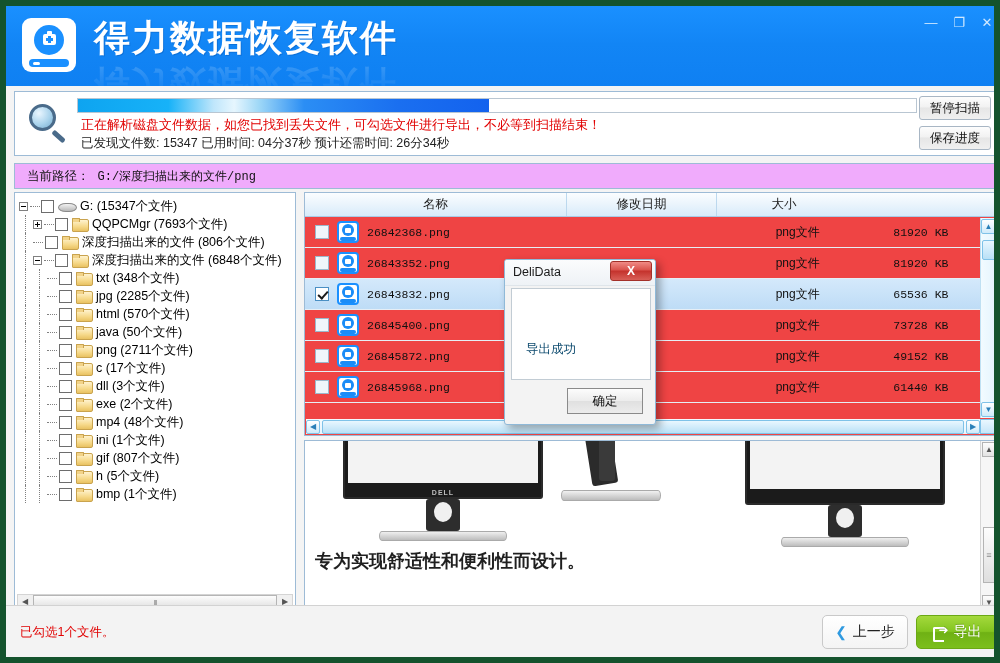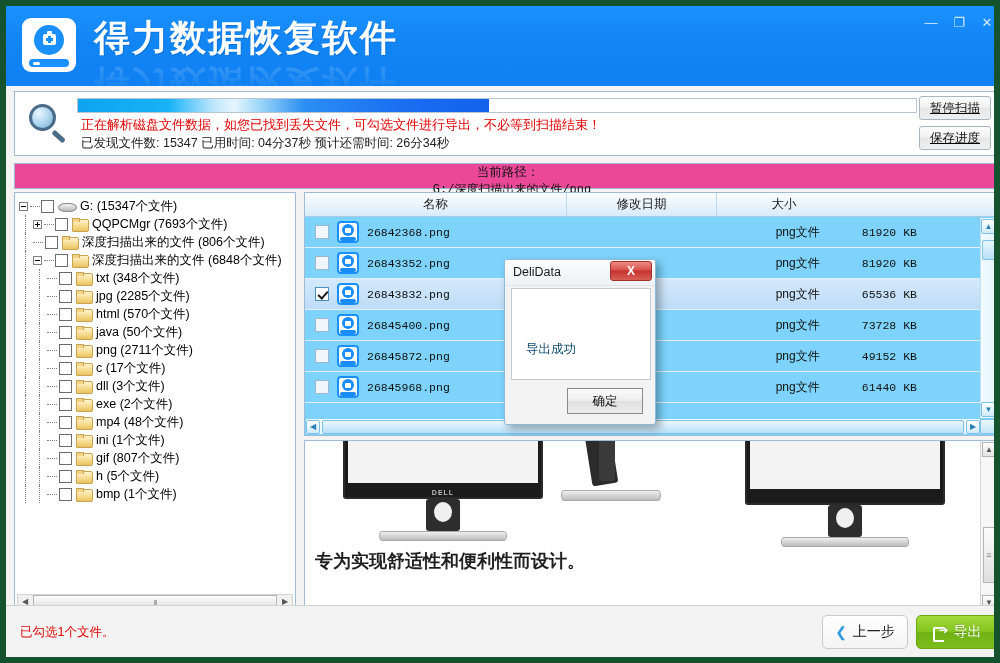--- a/index.html
+++ b/index.html
@@ -116,36 +116,36 @@
   .scan-warn {
     position: absolute; left: 66px; top: 24px;
     color: #e10000; font-size: 13px; white-space: nowrap;
   }
   .scan-stats {
     position: absolute; left: 66px; top: 43px;
     color: #222222; font-size: 12.5px; white-space: nowrap;
   }
   .scan-btns {
     position: absolute; right: 6px; top: 4px;
-    display: flex; flex-direction: column; gap: 6px; text-decoration: underline;
+    display: flex; flex-direction: column; gap: 6px;
   }
   .win-push-btn {
     width: 72px; height: 24px;
     border: 1px solid #a8b6c4; border-radius: 3px;
     background: linear-gradient(180deg,#fdfdfd 0%,#f2f2f2 45%,#e6e6e6 50%,#f0f0f0 100%);
     font-size: 12.5px; color: #111; cursor: pointer;
     display: flex; align-items: center; justify-content: center;
   }
 
   
   .path-bar {
     position: absolute; left: 8px; top: 157px; width: 984px; height: 26px;
-    background: #ec4899; border: 1px solid #9dbbd6;
+    background: #f0abfc; border: 1px solid #9dbbd6;
     display: flex; align-items: center; padding-left: 12px;
-    font-size: 12.5px; color: #111; flex-direction: column;
+    font-size: 12.5px; color: #111;
   }
   .path-label { margin-right: 8px; }
   .path-value { font-family: "Liberation Mono", "DejaVu Sans Mono", monospace; font-size: 12px; }
 
   
   .main { position: absolute; left: 8px; top: 186px; width: 984px; height: 420px; }
 
   
   .tree-panel {
     position: absolute; left: 0; top: 0; width: 282px; height: 420px;
@@ -214,21 +214,21 @@
   .hs-thumb:after {
     content:"|||"; position:absolute; left:50%; top:50%;
     transform: translate(-50%,-50%); font-size:8px; color:#8a8a8a; letter-spacing:-1px;
   }
 
   
   .right-col { position: absolute; left: 290px; top: 0; width: 694px; height: 420px; }
 
   .list-box {
     position: absolute; left: 0; top: 0; width: 694px; height: 244px;
-    background: #7dd3fc; border: 1px solid #9dbbd6;
+    background: #ef4444; border: 1px solid #9dbbd6;
   }
   .list-head {
     display: flex; height: 24px;
     background: linear-gradient(180deg,#fbfdff 0%,#eaf4fc 50%,#d8ebfa 100%);
     border-bottom: 1px solid #a9cbe6;
     font-size: 12.5px; color: #1a1a1a;
   }
   .hcell {
     display: flex; align-items: center; justify-content: center;
     border-right: 1px solid #bcd8ee; height: 100%;
@@ -266,21 +266,21 @@
   .fico-case {
     position:absolute; left:8px; top:6.5px; width:6px; height:5px; background:#fff; border-radius:1px;
   }
   .fico-line {
     position:absolute; left:3px; top:16px; width:16px; height:4px;
     border-radius:2px; background:#1a8cf7;
   }
   .fname { width: 222px; font-family:"Liberation Mono","DejaVu Sans Mono",monospace; font-size:11.5px; }
   .fdate { width: 150px; text-align:center; }
   .ftype { width: 130px; text-align:center; font-size:12px; }
-  .fsize { width: 120px; font-family:"Liberation Mono","DejaVu Sans Mono",monospace; font-size:11.5px; }
+  .fsize { width: 120px; text-align:center; font-family:"Liberation Mono","DejaVu Sans Mono",monospace; font-size:11.5px; }
 
   .vscroll {
     position:absolute; right:1px; top:25px; bottom:17px; width:16px;
     background: linear-gradient(90deg,#f2fbff,#e4f4fd);
     border-left: 1px solid #bfe0f2;
     display:flex; flex-direction:column; align-items:center;
   }
   .vs-arrow {
     width:15px; height:15px; flex:none; margin-top:1px;
     background: linear-gradient(180deg,#ffffff,#cfeafa);

